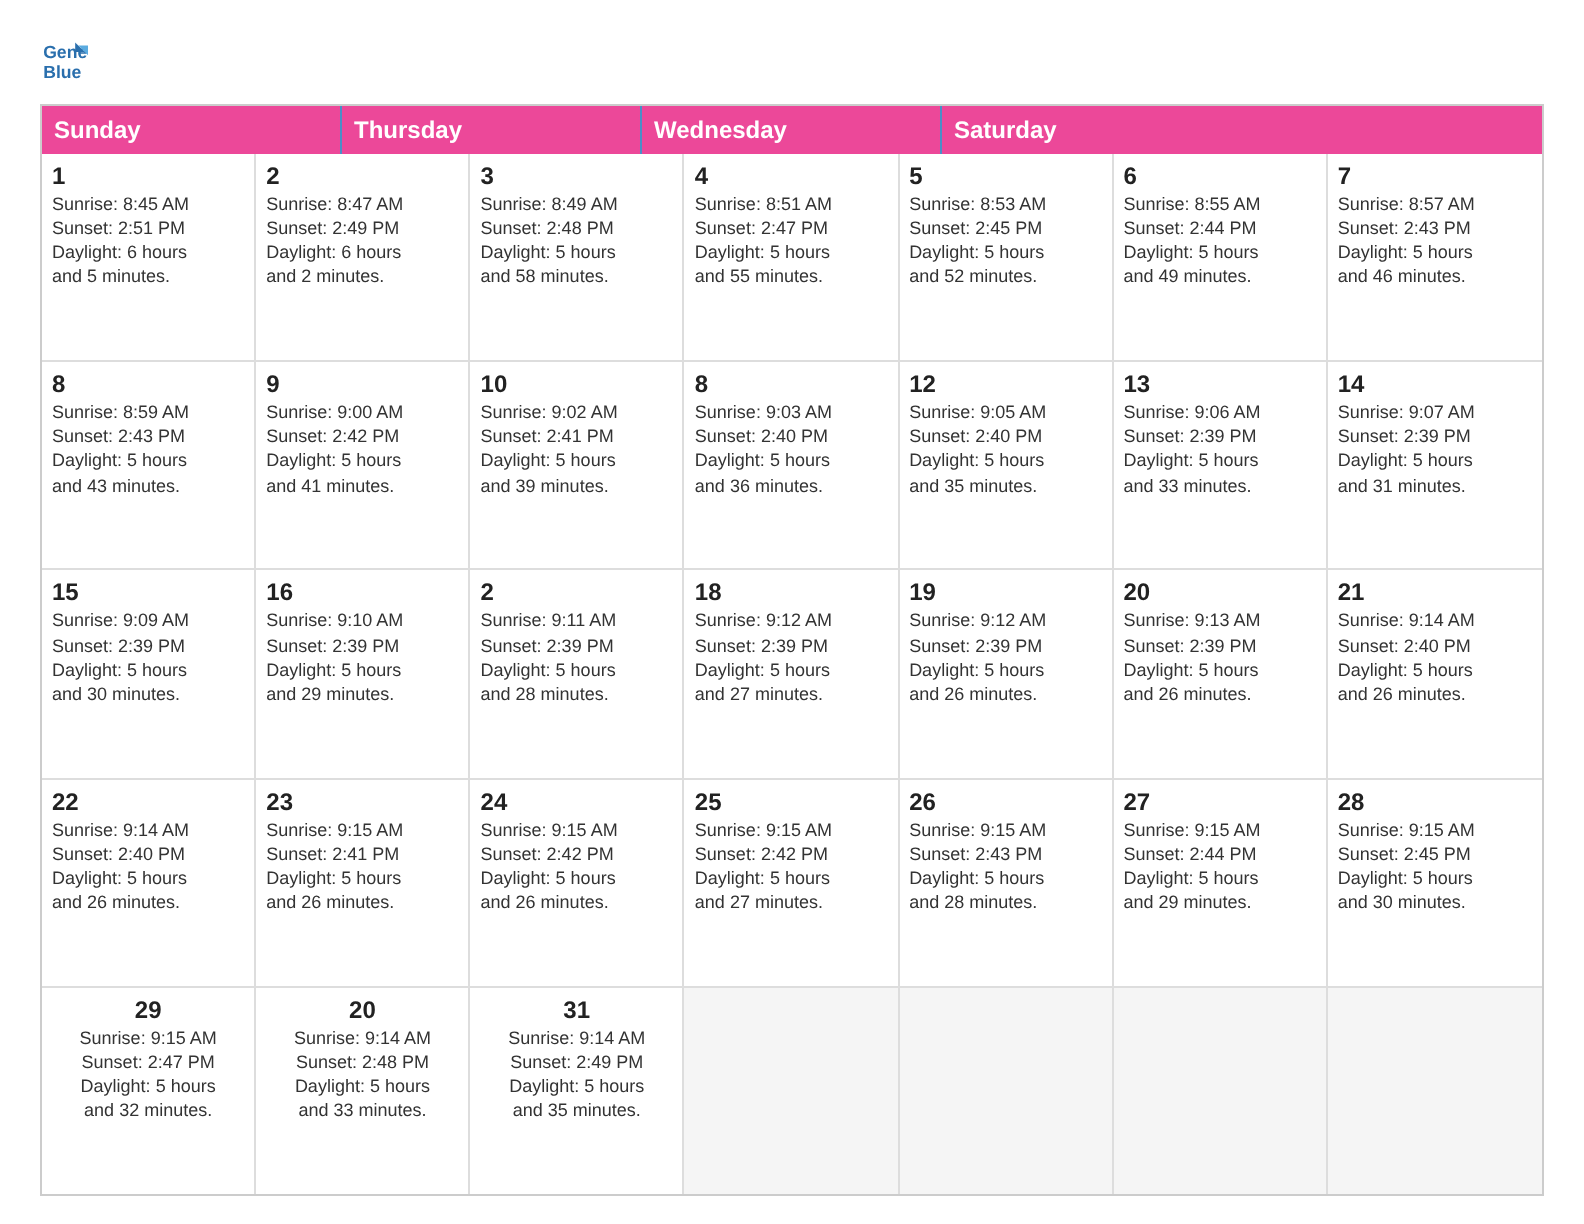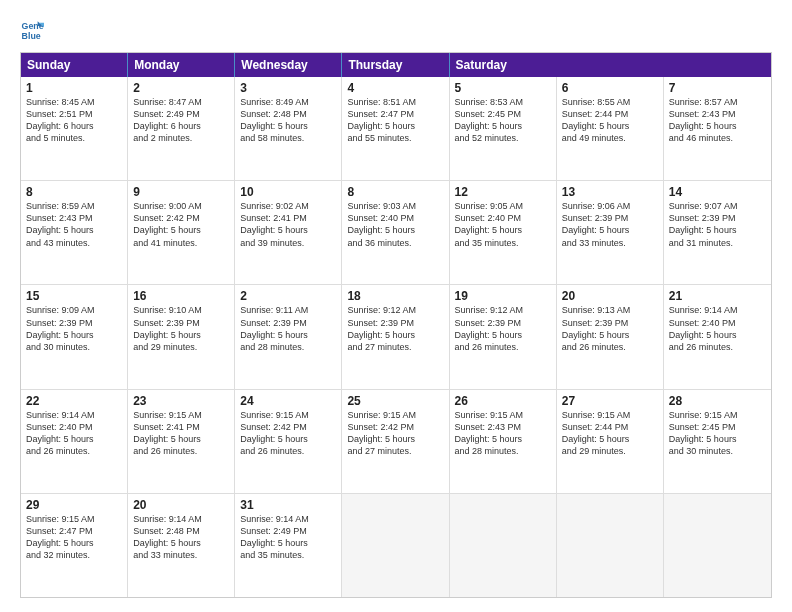--- a/index.html
+++ b/index.html
@@ -46,22 +46,22 @@
       color: #555;
     }
     .calendar {
       flex: 1;
       display: flex;
       flex-direction: column;
       border: 1px solid #ccc;
     }
     .cal-header {
       display: grid;
-      grid-template-columns: repeat(7, 1fr);
-      background: #4c1d95;
+      grid-template-columns: repeat(5, 1fr);
+      background: #ec4899;
     }
     .cal-header-cell {
       color: #fff;
       font-size: 12px;
       font-weight: bold;
       padding: 5px 6px;
       border-right: 1px solid #4a8fc7;
       text-align: left;
     }
     .cal-header-cell:last-child { border-right: none; }
@@ -69,21 +69,21 @@
       flex: 1;
       display: flex;
       flex-direction: column;
     }
     .cal-row {
       display: grid;
       grid-template-columns: repeat(7, 1fr);
       flex: 1;
       border-bottom: 1px solid #ddd;
     }
-    .cal-row:last-child { border-bottom: none; }
+    .cal-row:last-child { border-bottom: none; text-align: center; }
     .cal-cell {
       border-right: 1px solid #ddd;
       padding: 4px 5px;
       font-size: 9.5px;
       color: #333;
       background: #fff;
       vertical-align: top;
       min-height: 0;
     }
     .cal-cell:last-child { border-right: none; }
@@ -120,23 +120,22 @@
     </div>
     <div class="title-block">
       <div class="month-year"></div>
       <div class="location"></div>
     </div>
   </div>
 
   <div class="calendar">
     <div class="cal-header">
     <div class="cal-header-cell">Sunday</div>
-        <div class="cal-header-cell">Monday</div>
+        <div class="cal-header-cell">Thursday</div>
         <div class="cal-header-cell">Wednesday</div>
-        <div class="cal-header-cell">Thursday</div>
         <div class="cal-header-cell">Saturday</div>
       </div>
     <div class="cal-body">
     <div class="cal-row">
           <div class="cal-cell">
             <span class="day-num">1</span>
             <div class="cell-content">Sunrise: 8:45 AM<br>Sunset: 2:51 PM<br>Daylight: 6 hours<br>and 5 minutes.</div>
           </div>
           <div class="cal-cell">
             <span class="day-num">2</span>

